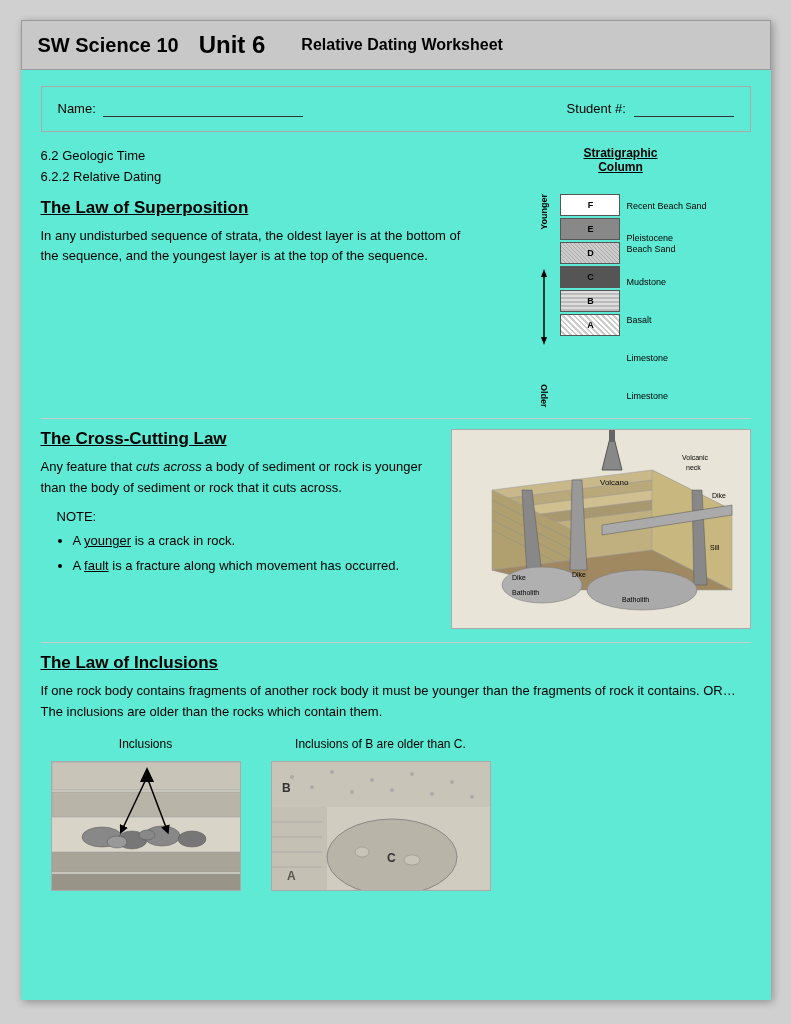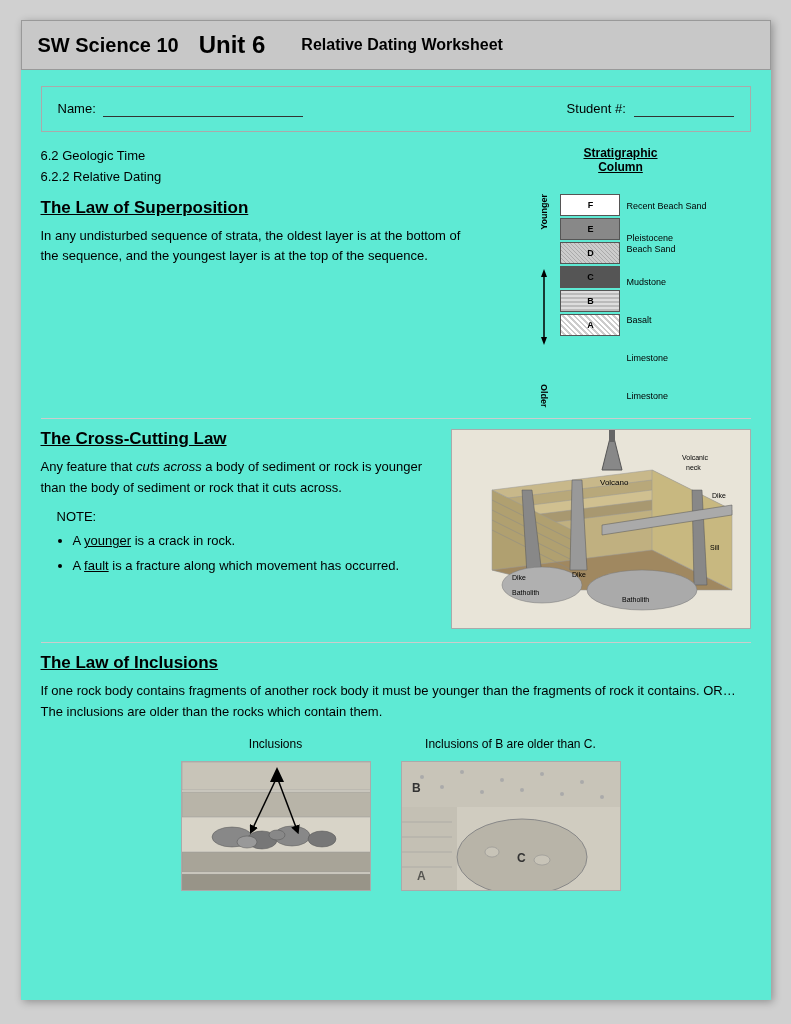--- a/index.html
+++ b/index.html
@@ -147,21 +147,20 @@
     .underline { text-decoration: underline; }
     
     .inclusions-section { margin-top: 10px; }
     .inclusions-text { font-size: 13px; line-height: 1.6; margin-bottom: 14px; }
     .inclusions-diagrams {
       display: flex;
       gap: 30px;
       align-items: flex-start;
       margin-top: 10px;
       padding-left: 10px;
-      justify-content: center;
     }
     .inclusion-item {
       display: flex;
       flex-direction: column;
       align-items: center;
       gap: 6px;
     }
     .inclusion-label { font-size: 12px; margin-bottom: 4px; }
     .divider { border: none; border-top: 1px solid #ccc; margin: 10px 0; }
   </style>

